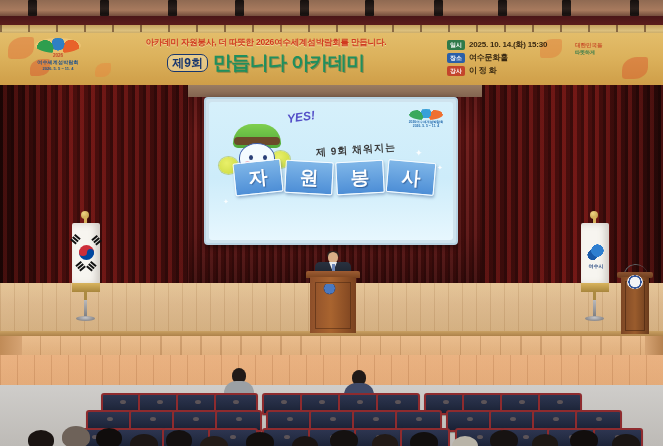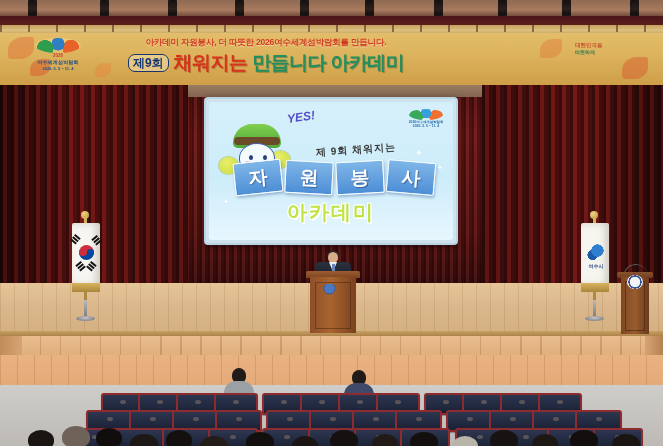--- a/index.html
+++ b/index.html
@@ -479,25 +479,38 @@
         <div class="expo-mark"></div>
         <div class="expo-yr">2026</div>
         <div class="expo-name">여수세계섬박람회</div>
         <div class="expo-dt">2026. 5. 5 ~ 11. 4</div>
       </div>
 
       <div class="banner-text">
         <div class="banner-sub">아카데미 자원봉사, 더 따뜻한 2026여수세계섬박람회를 만듭니다.</div>
         <div class="banner-main">
           <span class="badge-9th">제9회</span>
-          <span class="title-red">채워지는</span>
           <span class="title-green">만듭니다 아카데미</span>
         </div>
       </div>
 
+      <div class="info-box">
+        <div class="info-row">
+          <span class="info-tag tag-date">일시</span>
+          <span class="info-val">2025. 10. 14.(화) 15:30</span>
+        </div>
+        <div class="info-row">
+          <span class="info-tag tag-place">장소</span>
+          <span class="info-val">여수문화홀</span>
+        </div>
+        <div class="info-row">
+          <span class="info-tag tag-speaker">강사</span>
+          <span class="info-val">이 정 화</span>
+        </div>
+      </div>
 
       <div class="ongi-logo">
         <div class="ongi-t2">대한민국을</div>
         <div class="ongi-t3">따뜻하게</div>
       </div>
     </div>
   </div>
 
   <div class="backwall"></div>
   <div class="wall-top-band"></div>
@@ -531,21 +544,20 @@
 
       <div class="slide-subtitle">제 9회 채워지는</div>
 
       <div class="card-row">
         <div class="card">자</div>
         <div class="card">원</div>
         <div class="card">봉</div>
         <div class="card">사</div>
       </div>
 
-      <div class="slide-academy">아카데미</div>
 
       <div class="sparkle" style="left:206px;top:46px;">✦</div>
       <div class="sparkle" style="left:228px;top:62px;font-size:7px;">✦</div>
       <div class="sparkle" style="left:14px;top:96px;font-size:7px;">✦</div>
     </div>
   </div>
 
   <div class="stage-floor"></div>
   <div class="stage-lip"></div>
   <div class="apron"></div>

